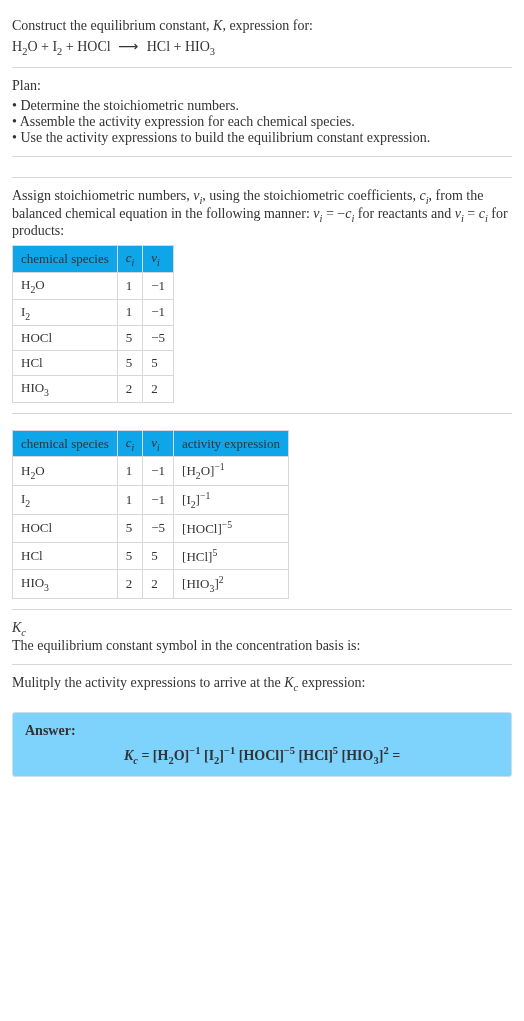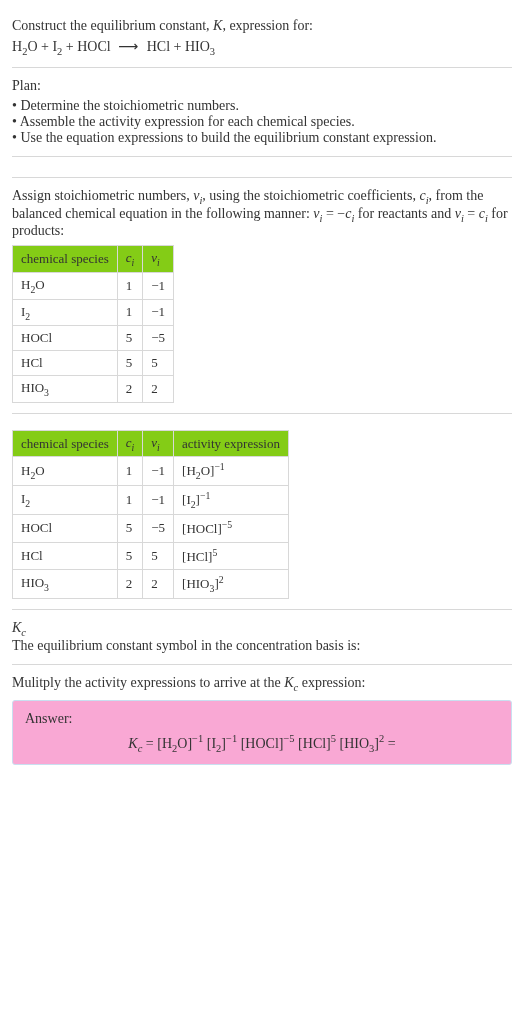--- a/index.html
+++ b/index.html
@@ -28,27 +28,28 @@
     border-collapse: collapse;
     margin-top: 6px;
     font-size: 13px;
   }
   th, td {
     border: 1px solid #d8d8d8;
     padding: 4px 8px;
     text-align: left;
     font-weight: normal;
   }
-  th { background: #84cc16; }
+  th { background: #0ea5e9; }
   .answer-box {
-    background: #f9a8d4;
+    background: #7dd3fc;
     border: 1px solid #c9dff0;
     border-radius: 3px;
     padding: 10px 12px;
-    margin-top: 8px;
+    margin-top: 20px;
+    font-weight: bold;
   }
   .frac {
     display: inline-block;
     vertical-align: middle;
     text-align: center;
     margin: 0 2px;
   }
   .frac .num {
     display: block;
     border-bottom: 1px solid #333;
@@ -69,21 +70,21 @@
 <div class="section">
   <div>Construct the equilibrium constant, <span class="ital">K</span>, expression for:</div>
   <div class="eqn">H<sub>2</sub>O + I<sub>2</sub> + HOCl <span class="arrow">⟶</span> HCl + HIO<sub>3</sub></div>
 </div>
 
 <div class="section">
   <div>Plan:</div>
   <ul class="plan">
     <li>Determine the stoichiometric numbers.</li>
     <li>Assemble the activity expression for each chemical species.</li>
-    <li>Use the equation expressions to build the equilibrium constant expression.</li>
+    <li>Use the activity expressions to build the equilibrium constant expression.</li>
   </ul>
 </div>
 
 <div class="section">
 </div>
 
 <div class="section">
   <div>Assign stoichiometric numbers, <span class="ital">ν<sub>i</sub></span>, using the stoichiometric coefficients, <span class="ital">c<sub>i</sub></span>, from the balanced chemical equation in the following manner: <span class="ital">ν<sub>i</sub></span> = −<span class="ital">c<sub>i</sub></span> for reactants and <span class="ital">ν<sub>i</sub></span> = <span class="ital">c<sub>i</sub></span> for products:</div>
   <table>
     <tbody>

